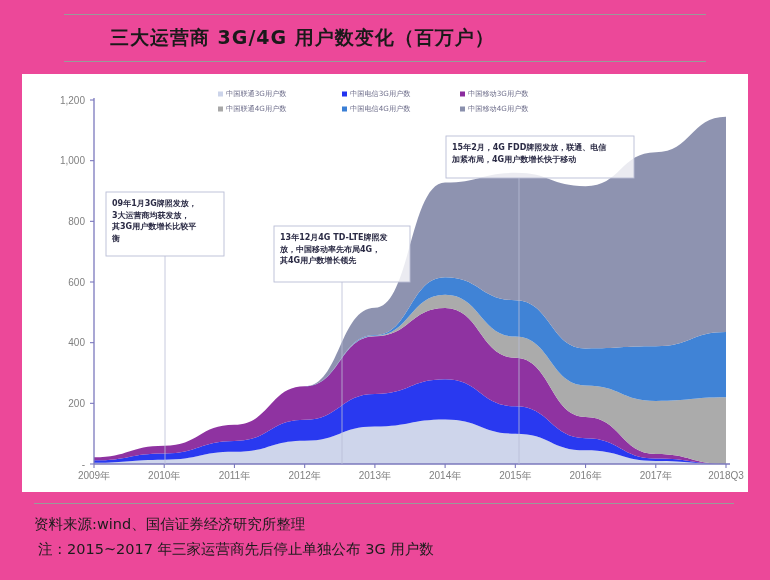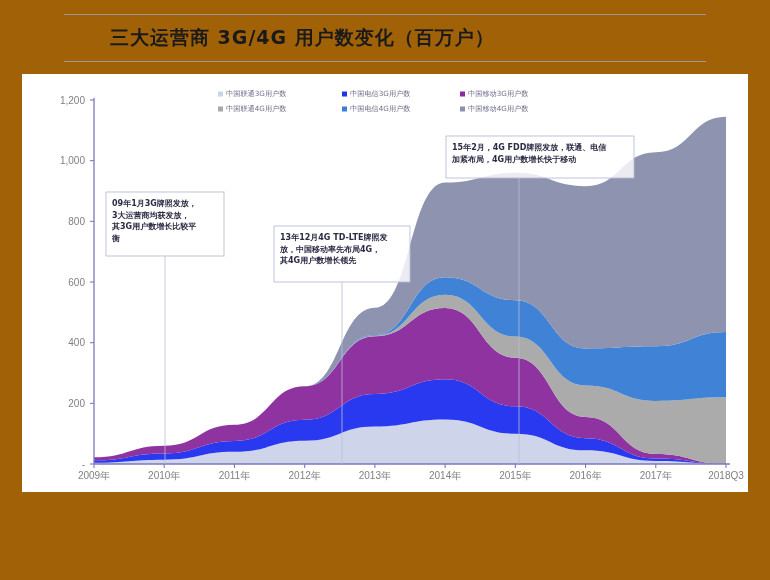--- a/index.html
+++ b/index.html
@@ -5,21 +5,21 @@
   html,body{margin:0;padding:0;}
   body{
     width:770px;height:580px;
     background:#ffffff;
     font-family:"Liberation Sans","DejaVu Sans",sans-serif;
     overflow:hidden;
     position:relative;
   }
   .page{
     position:absolute;inset:0;
-    background:#a16207;
+    background:#ec4899;
   }
   
   .title-band{
     position:absolute;left:64px;top:14px;width:642px;height:46px;
     border-top:1.5px solid #9a9a9a;
     border-bottom:1.5px solid #9a9a9a;
     display:flex;align-items:center;
   }
   .title-text{
     font-family:"DejaVu Sans","Liberation Sans",sans-serif;
@@ -158,14 +158,18 @@
           <text x="258" y="177.5" class="callout-text" font-size="7.6">放，中国移动率先布局4G，</text>
           <text x="258" y="189" class="callout-text" font-size="7.6">其4G用户数增长领先</text>
           <line x1="497" y1="104" x2="497" y2="390" stroke="#b9bdd6" stroke-width="0.8"></line>
           <rect x="424" y="62" width="188" height="42" class="callout-box"></rect>
           <text x="430" y="76" class="callout-text" font-size="7.6">15年2月，4G FDD牌照发放，联通、电信</text>
           <text x="430" y="87.5" class="callout-text" font-size="7.6">加紧布局，4G用户数增长快于移动</text>
         </g>
     </svg>
   </div>
 
+  <div class="footer">
+    <div class="footer-line">资料来源:wind、国信证券经济研究所整理</div>
+    <div class="footer-line note">注：2015~2017 年三家运营商先后停止单独公布 3G 用户数</div>
+  </div>
 
 </div>
 
 </body></html>

